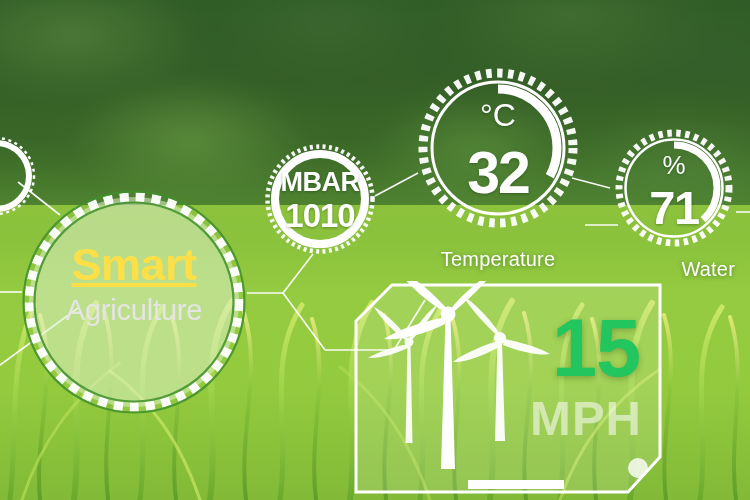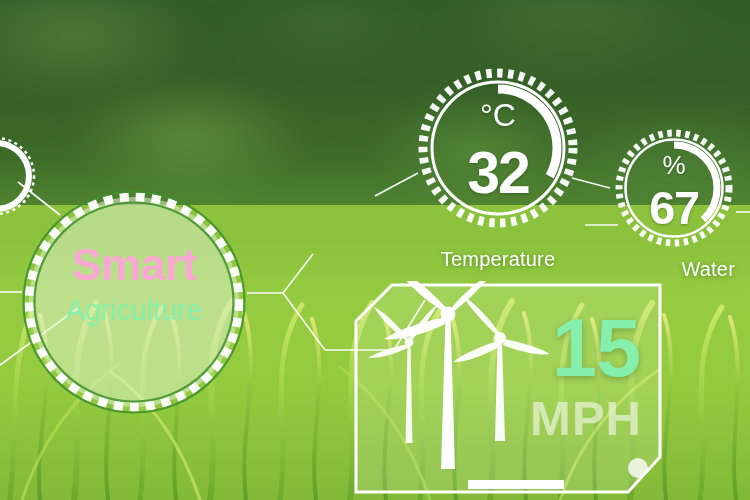--- a/index.html
+++ b/index.html
@@ -51,32 +51,33 @@
     text-shadow:0 1px 4px rgba(20,60,10,.45);
     white-space:nowrap;
   }
 
   
   #smart-badge{position:absolute;left:18px;top:186px;width:232px;height:232px;}
   #smart-badge .sa-text{
     position:absolute;left:0;right:0;top:56px;text-align:center;
   }
   #smart-badge .sa-title{
-    font-size:45px;font-weight:bold;color:#f9a8d4;line-height:1;
+    font-size:45px;font-weight:bold;color:#fde047;line-height:1;
     letter-spacing:-.5px;
+    text-decoration:underline;
   }
   #smart-badge .sa-sub{
-    font-size:29px;font-weight:400;color:#86efac;line-height:1;margin-top:9px;
+    font-size:29px;font-weight:400;color:#e5e5e5;line-height:1;margin-top:9px;
     letter-spacing:-.2px;
   }
 
   
   #wind-panel{position:absolute;left:352px;top:281px;width:312px;height:215px;}
   #wind-panel .wp-num{
-    position:absolute;right:24px;top:27px;color:#86efac;font-size:81px;
+    position:absolute;right:24px;top:27px;color:#22c55e;font-size:81px;
     font-weight:bold;line-height:1;letter-spacing:-1px;
     text-shadow:0 2px 6px rgba(20,60,10,.3);
   }
   #wind-panel .wp-unit{
     position:absolute;right:22px;top:113px;color:rgba(255,255,255,.55);
     font-size:49px;font-weight:bold;line-height:1;letter-spacing:1px;margin-left:34px;
   }
 </style>
 </head>
 <body>
@@ -170,20 +171,28 @@
       <circle cx="116" cy="116" r="105" fill="none" stroke="#ffffff" stroke-width="9" stroke-dasharray="9 7" opacity=".95"></circle>
       <circle cx="116" cy="116" r="110.5" fill="none" stroke="#3f8f2c" stroke-width="2.2" opacity=".85"></circle>
       <circle cx="116" cy="116" r="99.5" fill="none" stroke="#3f8f2c" stroke-width="2.2" opacity=".85"></circle>
     </svg>
     <div class="sa-text">
       <div class="sa-title">Smart</div>
       <div class="sa-sub">Agriculture</div>
     </div>
   </div>
 
+  <div class="gauge" style="left:264px;top:143px;width:112px;height:112px;">
+    <svg width="112" height="112" viewBox="0 0 112 112">
+      <circle cx="56" cy="56" r="45" fill="none" stroke="#ffffff" stroke-width="8"></circle>
+      <circle cx="56" cy="56" r="52.5" fill="none" stroke="#ffffff" stroke-width="4.5" stroke-dasharray="3 3.4" opacity=".95"></circle>
+    </svg>
+    <div class="g-unit" style="top:26px;font-size:27px;font-weight:bold;letter-spacing:-.5px;">MBAR</div>
+    <div class="g-val" style="top:56px;font-size:33px;font-weight:bold;letter-spacing:-1px;">1010</div>
+  </div>
 
   <div class="gauge" style="left:414px;top:64px;width:168px;height:168px;">
     <svg width="168" height="168" viewBox="0 0 168 168">
 
       <circle cx="84" cy="84" r="75" fill="none" stroke="#ffffff" stroke-width="9" stroke-dasharray="5.5 5.5" opacity=".95"></circle>
 
       <circle cx="84" cy="84" r="66" fill="none" stroke="#ffffff" stroke-width="3"></circle>
 
       <circle cx="84" cy="84" r="59" fill="none" stroke="#ffffff" stroke-width="9" stroke-dasharray="122 249" stroke-dashoffset="0" transform="rotate(-90 84 84)"></circle>
     </svg>
@@ -192,21 +201,21 @@
   </div>
   <div class="caption" style="left:418px;top:248px;width:160px;">Temperature</div>
 
   <div class="gauge" style="left:612px;top:126px;width:124px;height:124px;">
     <svg width="124" height="124" viewBox="0 0 124 124">
       <circle cx="62" cy="62" r="55" fill="none" stroke="#ffffff" stroke-width="7" stroke-dasharray="4.5 4.5" opacity=".95"></circle>
       <circle cx="62" cy="62" r="48.5" fill="none" stroke="#ffffff" stroke-width="2.5"></circle>
       <circle cx="62" cy="62" r="43" fill="none" stroke="#ffffff" stroke-width="7" stroke-dasharray="103 167" stroke-dashoffset="0" transform="rotate(-90 62 62)"></circle>
     </svg>
     <div class="g-unit" style="top:26px;font-size:26px;font-weight:400;">%</div>
-    <div class="g-val" style="top:58px;font-size:47px;font-weight:bold;letter-spacing:-1.5px;">67</div>
+    <div class="g-val" style="top:58px;font-size:47px;font-weight:bold;letter-spacing:-1.5px;">71</div>
   </div>
   <div class="caption" style="left:613px;top:258px;width:122px;text-align:right;">Water</div>
 
   <div id="wind-panel">
     <svg width="312" height="215" viewBox="0 0 312 215">
 
       <path d="M40 4 L308 4 L308 176 L276 211 L4 211 L4 40 Z" fill="rgba(235,248,215,.17)"></path>
 
       <path d="M40 4 L308 4 L308 176 L276 211 L4 211 L4 40 Z" fill="none" stroke="#ffffff" stroke-width="3"></path>
 

